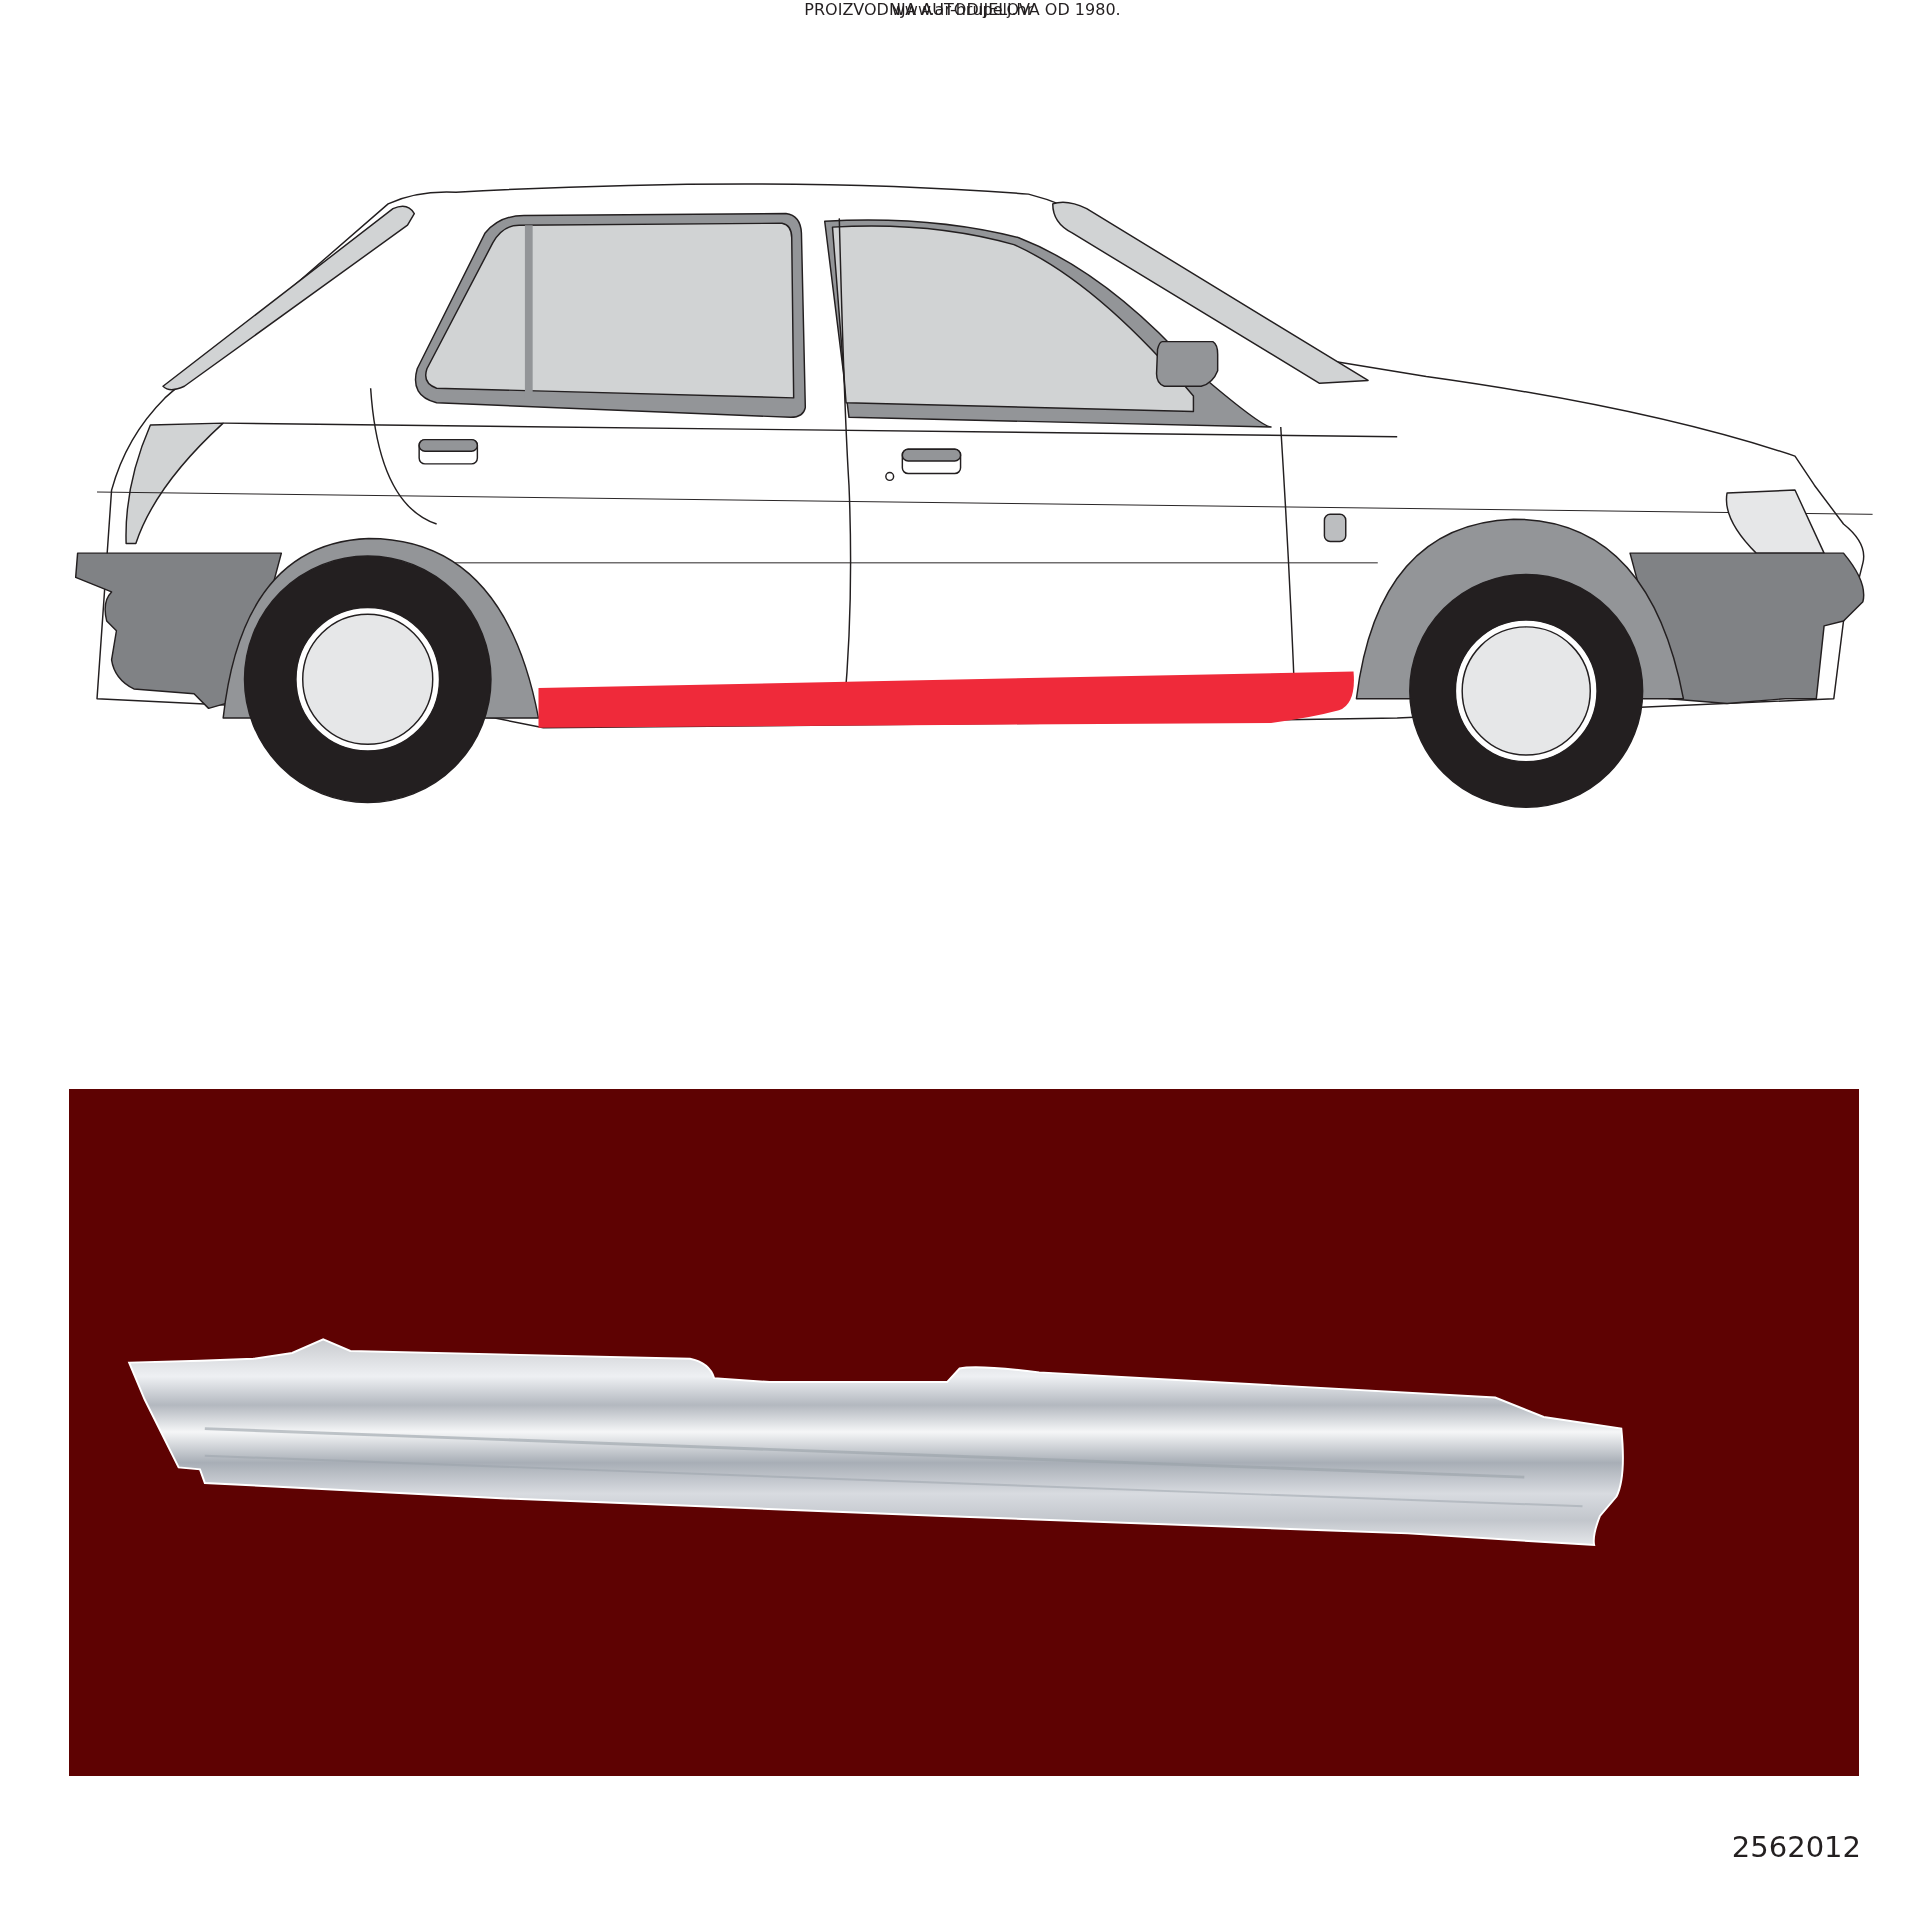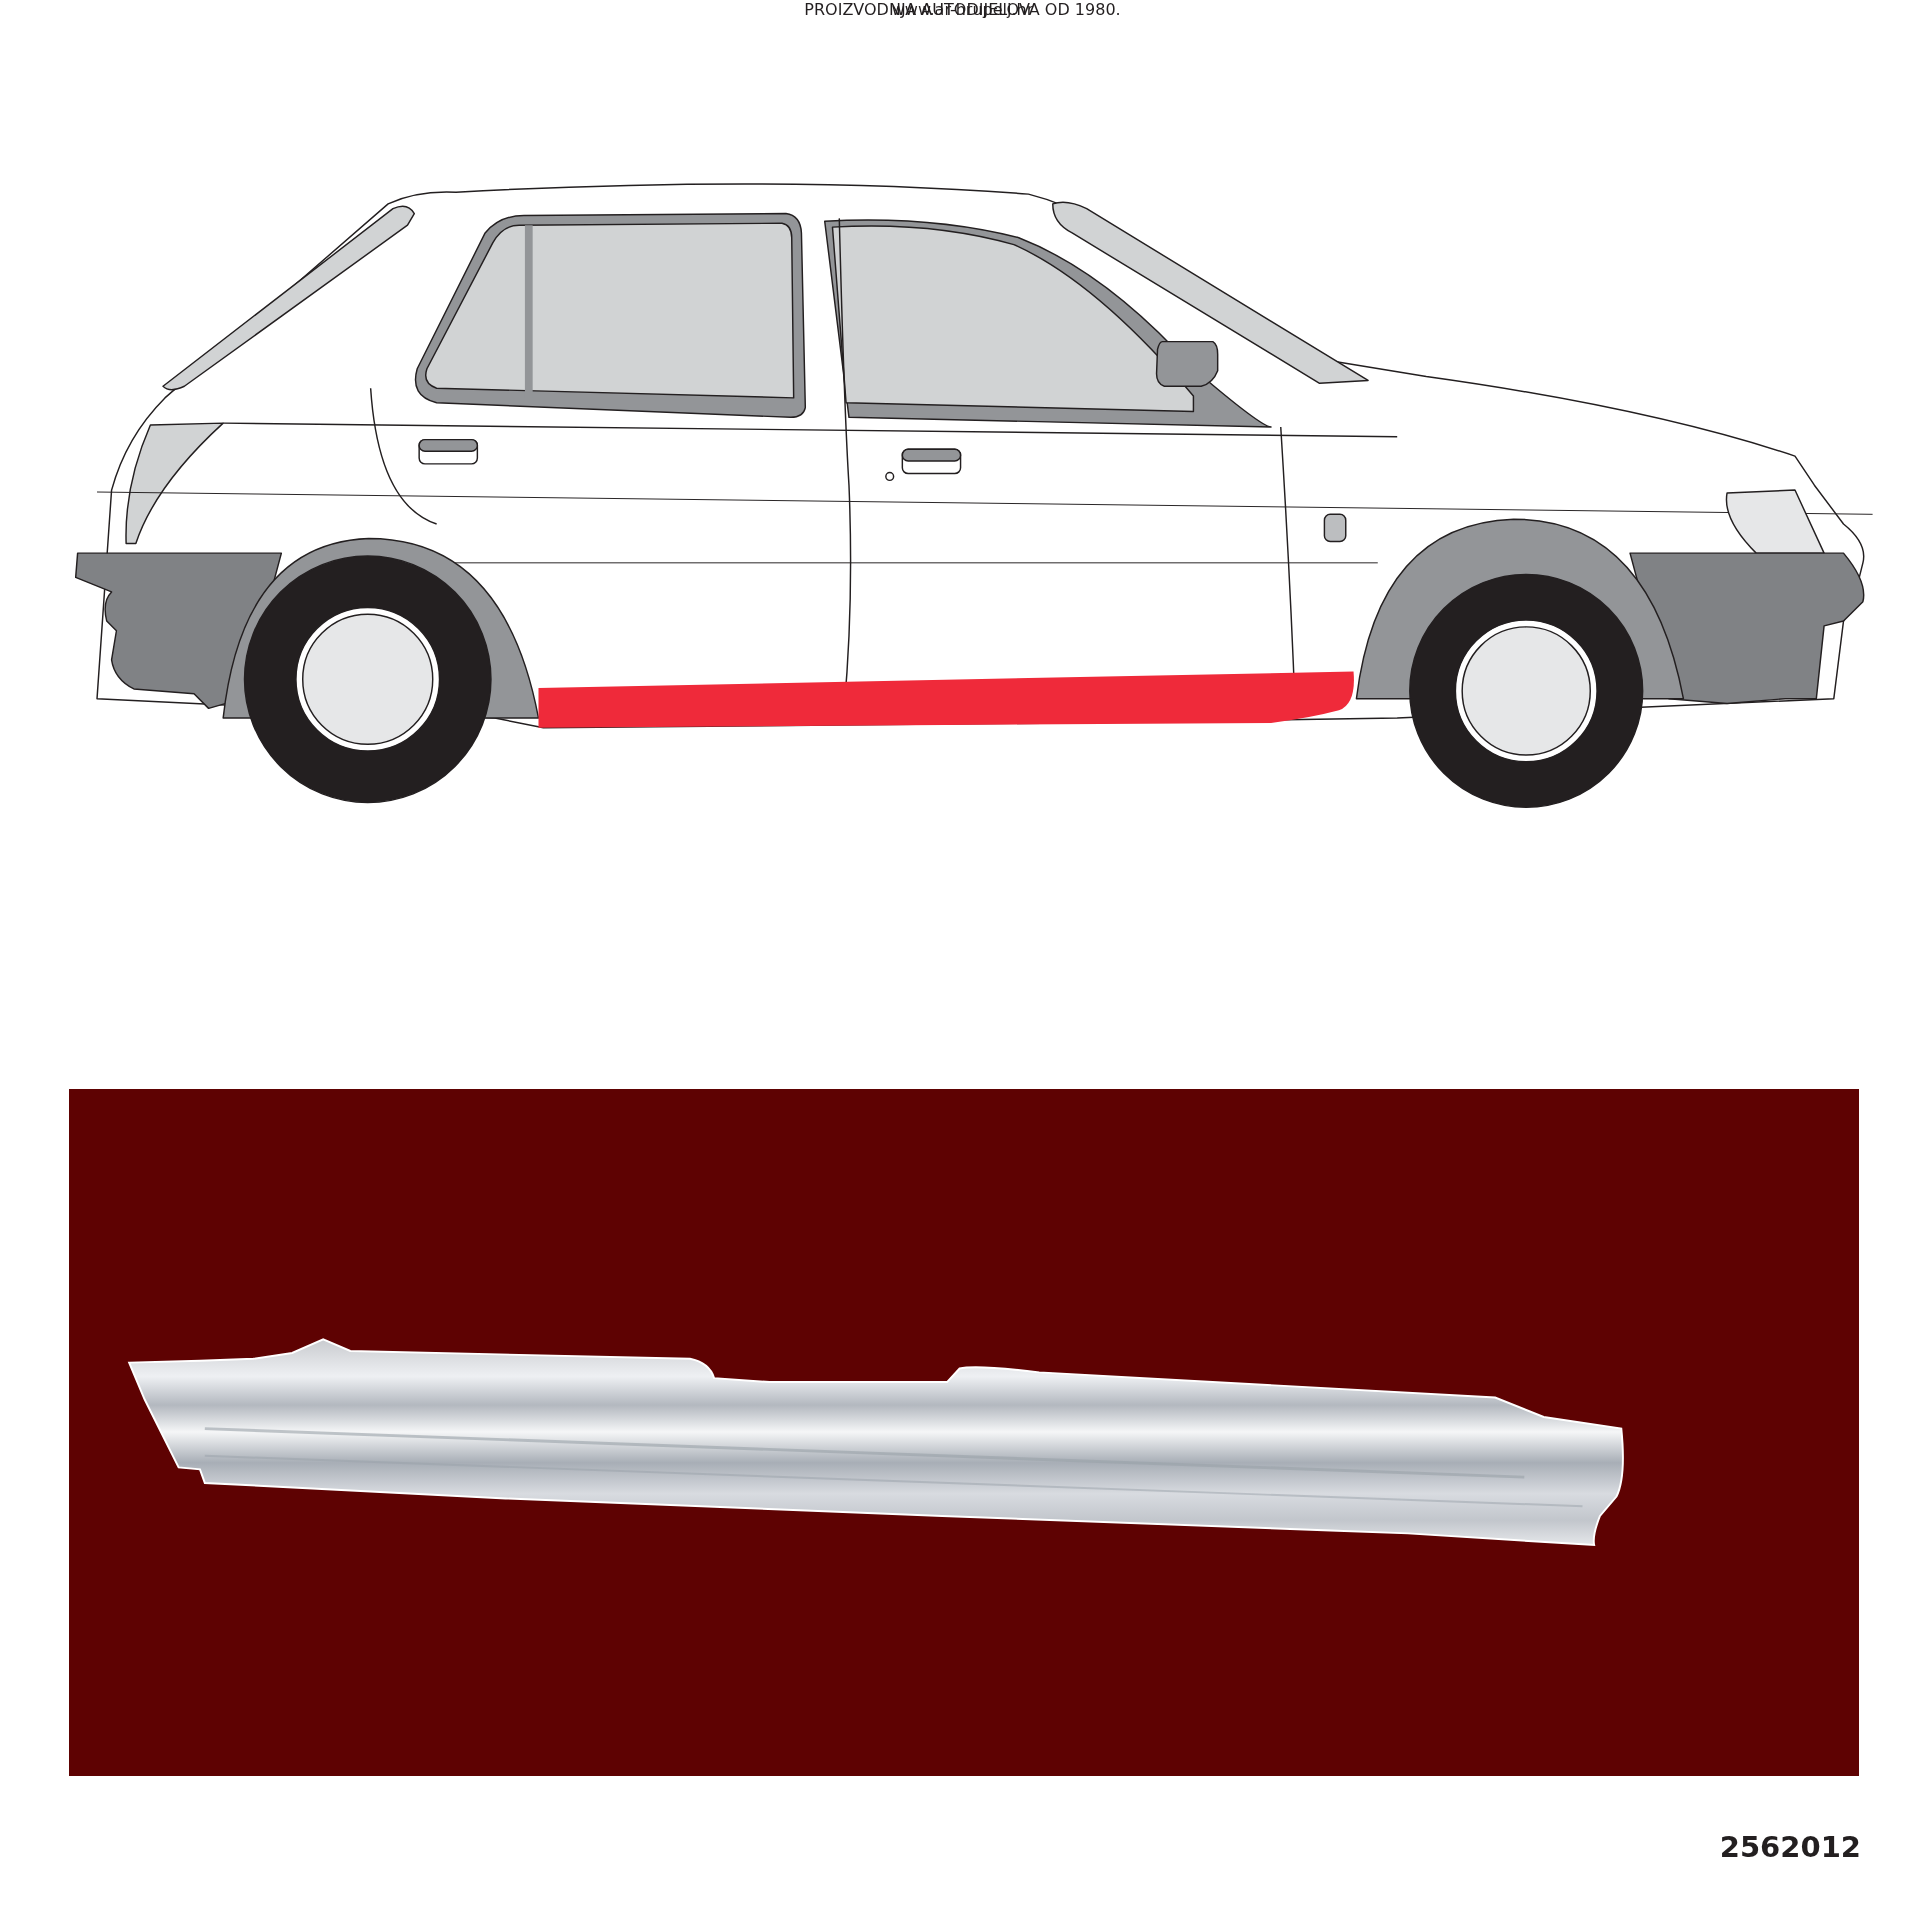--- a/index.html
+++ b/index.html
@@ -1,20 +1,20 @@
 <!DOCTYPE html>
 <html><head>
 <meta charset="utf-8">
 <style>
   html, body { margin: 0; padding: 0; background: #ffffff; }
   body { width: 1925px; height: 1925px; position: relative; overflow: hidden; font-family: "DejaVu Sans", sans-serif; }
   .diagram { position: absolute; left: 0; top: 0; width: 1925px; height: 854px; }
   .caption { position: absolute; left: 0; width: 1925px; text-align: center; color: #231f20; }
   .photo { position: absolute; left: 69px; top: 1089px; width: 1790px; height: 687px; background: #5e0202; overflow: hidden; }
-  .part-code { position: absolute; right: 64px; top: 1830px; font-size: 29px; color: #231f20; font-weight: bold; }
+  .part-code { position: absolute; right: 64px; top: 1830px; font-size: 29px; color: #231f20; font-weight: normal; }
 </style>
 </head>
 <body>
 
 <svg class="diagram" viewBox="0 0 1984 880" xmlns="http://www.w3.org/2000/svg">
   <g stroke="#231f20" stroke-width="1.5" stroke-linejoin="round">
 
     <path d="M 115 505 Q 130 450 170 410 L 400 210 Q 430 196 470 198 Q 800 180 1060 200 Q 1100 210 1130 230 L 1360 370 Q 1420 380 1470 388 Q 1700 420 1850 470 L 1870 500 L 1900 540 Q 1925 560 1920 580 L 1910 620 L 1900 640 Q 1895 680 1890 720 L 1440 740 L 1100 745 L 560 750 L 510 740 L 100 720 Z" fill="#ffffff"></path>
 
     <path d="M 168 398 L 405 215 Q 420 208 427 220 L 420 232 L 190 398 Q 175 405 168 398 Z" fill="#d1d3d4"></path>

